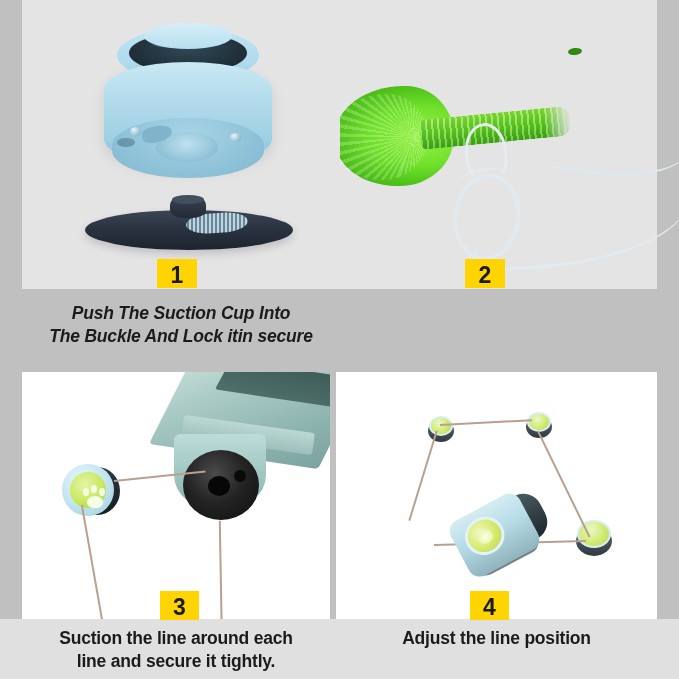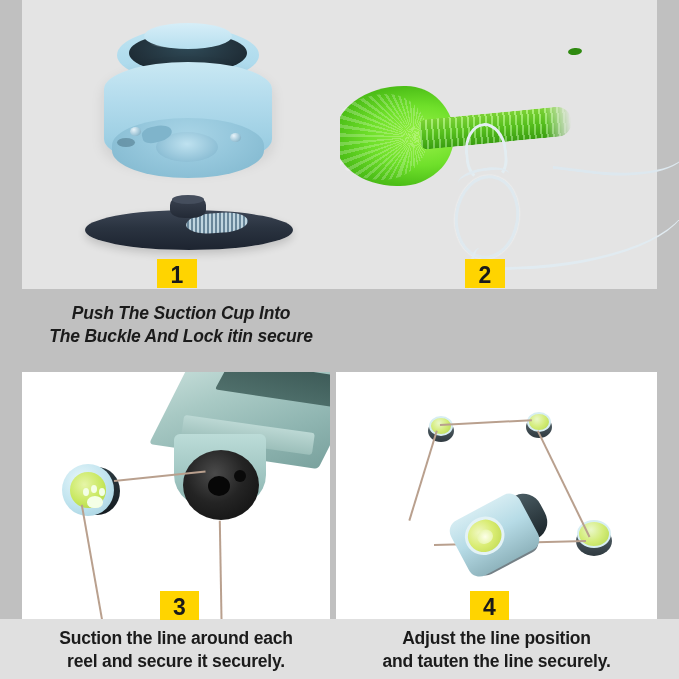--- a/index.html
+++ b/index.html
@@ -419,21 +419,20 @@
       </div>
     </div>
   </div>
 
   <div class="badge badge-3">3</div>
   <div class="badge badge-4">4</div>
 
   <div class="row2-caption">
     <div class="cap cap-3">
       <div>Suction the line around each</div>
-      <div>reel and secure it securely.</div>
+      <div>line and secure it tightly.</div>
     </div>
     <div class="cap cap-4">
       <div>Adjust the line position</div>
-      <div>and tauten the line securely.</div>
     </div>
   </div>
 
 </div>
 
 </body></html>

